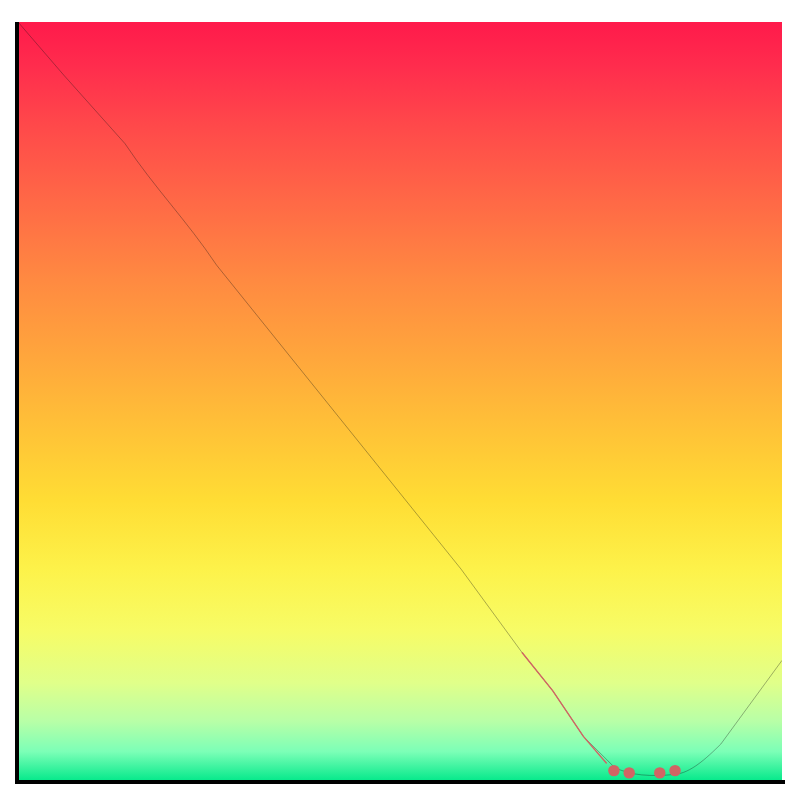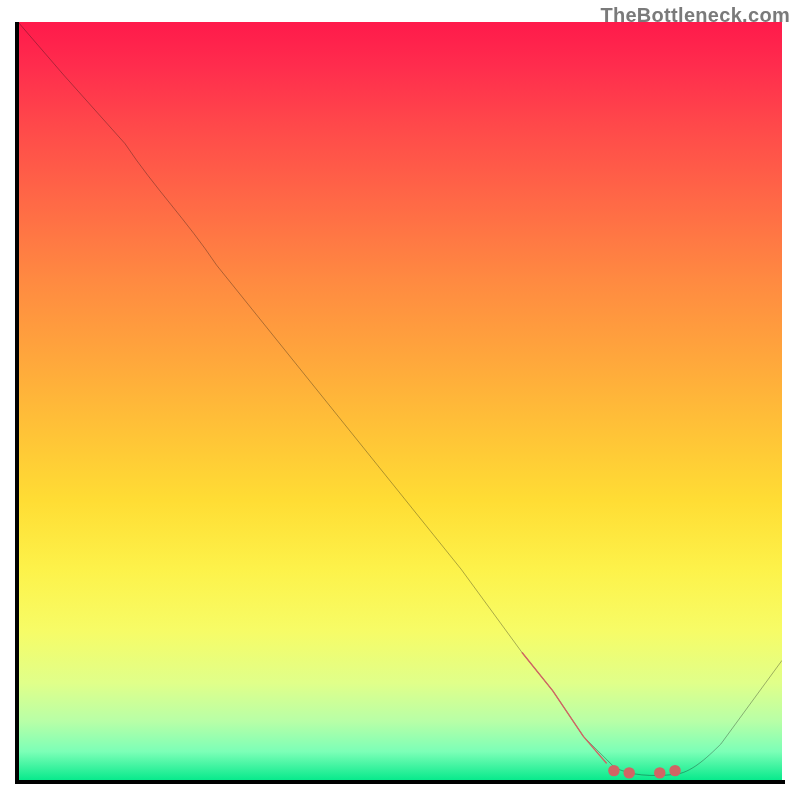--- a/index.html
+++ b/index.html
@@ -83,21 +83,20 @@
     top: 780px;
     width: 770px;
     height: 4px;
   }
 </style>
 </head>
 <body>
 
 <div class="container">
 
-  <div class="watermark">TheBottleneck.com</div>
 
   <div class="plot-frame">
     <div class="gradient"></div>
 
     <svg class="overlay" viewBox="0 0 100 100" preserveAspectRatio="none">
       <path d="M0,0
                L6,7
                L14,16
                C18,22 22,26 26,32
                L34,42

